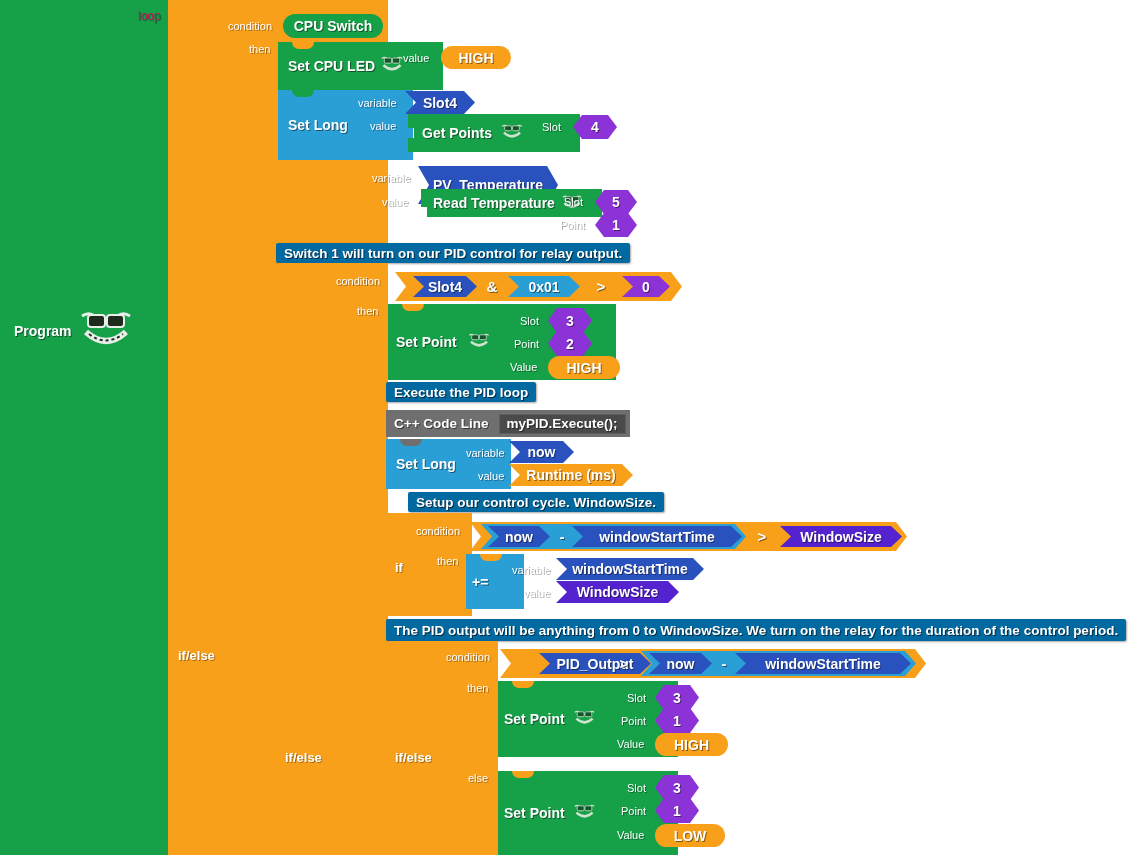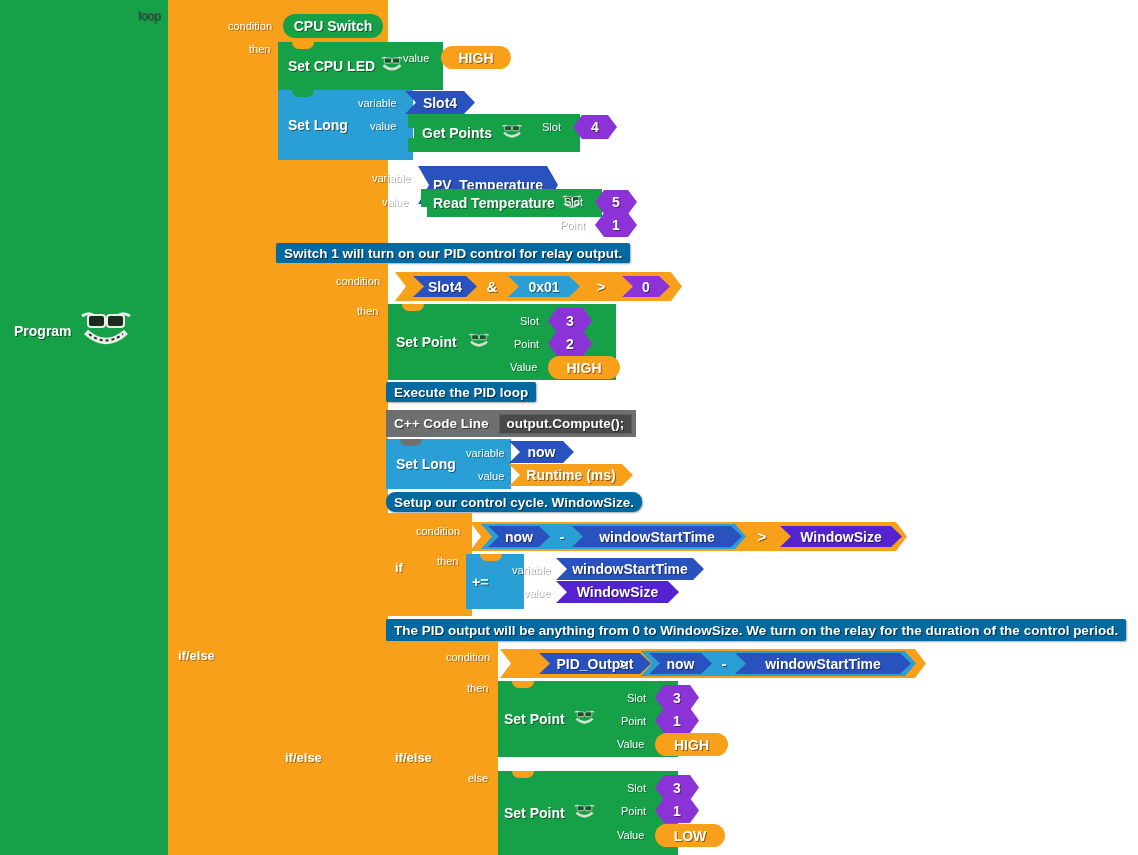--- a/index.html
+++ b/index.html
@@ -210,21 +210,21 @@
         <rect x="10" y="7" width="17" height="12" rx="3" fill="#1d2b1d" stroke="#e9eee9" stroke-width="2"></rect>
         <rect x="29" y="7" width="17" height="12" rx="3" fill="#1d2b1d" stroke="#e9eee9" stroke-width="2"></rect>
         <path d="M27 12 h2" stroke="#e9eee9" stroke-width="2"></path>
         <path d="M8 24 q20 18 40 0" fill="none" stroke="#e9eee9" stroke-width="6"></path>
         <path d="M11 26 q17 13 34 0" fill="none" stroke="#1d2b1d" stroke-width="2" stroke-dasharray="3,3"></path>
       </svg>
     </span>
   </div>
 
   <div class="blk blk-orange abs" style="left:168px; top:0px; width:110px; height:855px;"></div>
-  <div class="slotlabel" style="left:138px; top:9px; color:#404040; font-size:12px;">loop</div>
+  <div class="slotlabel" style="left:138px; top:9px; color:#be185d; font-size:12px;">loop</div>
   <div class="slotlabel" style="left:178px; top:648px; font-size:13px; font-weight:bold;">if/else</div>
 
   <div class="blk blk-orange abs" style="left:278px; top:0px; width:110px; height:855px;"></div>
   <div class="slotlabel" style="left:228px; top:20px;">condition</div>
   <div class="slotlabel" style="left:249px; top:43px;">then</div>
 
   <div class="pill" style="left:283px; top:14px; width:100px; height:24px; background:#16a048;">CPU Switch</div>
 
   <div class="blk blk-green abs" style="left:278px; top:42px; width:165px; height:48px;">
     <div class="notch" style="background:#f9a01b;"></div>
@@ -332,33 +332,33 @@
   <div class="sublabel" style="left:514px; top:338px;">Point</div>
   <div class="hex hx-purple" style="left:548px; top:331px; width:44px; height:25px;
        clip-path: polygon(9px 0, calc(100% - 9px) 0, 100% 50%, calc(100% - 9px) 100%, 9px 100%, 0 50%);">2</div>
   <div class="sublabel" style="left:510px; top:361px;">Value</div>
   <div class="pill" style="left:548px; top:356px; width:72px; height:23px; background:#f9a01b;">HIGH</div>
 
   <div class="cmt" style="left:386px; top:382px; height:20px;">Execute the PID loop</div>
 
   <div class="codeline" style="left:386px; top:410px; height:27px; padding-left:8px; padding-right:4px;">
     <span>C++ Code Line</span>
-    <span class="codefield" style="margin-left:10px;">output.Compute();</span>
+    <span class="codefield" style="margin-left:10px;">myPID.Execute();</span>
   </div>
 
   <div class="blk blk-lblue abs" style="left:386px; top:439px; width:125px; height:50px;">
     <div class="notch" style="background:#6f6f6f;"></div>
     <span class="blklabel" style="font-size:14px;">Set Long</span>
   </div>
   <div class="varlabel" style="left:466px; top:447px;">variable</div>
   <div class="hexarrow hx-dblue" style="left:509px; top:441px; width:65px; height:22px;">now</div>
   <div class="varlabel" style="left:478px; top:470px;">value</div>
   <div class="hexarrow hx-orange" style="left:509px; top:464px; width:124px; height:22px;">Runtime (ms)</div>
 
-  <div class="cmt" style="left:386px; top:492px; height:20px;border-radius:9px;">Setup our control cycle. WindowSize.</div>
+  <div class="cmt" style="left:408px; top:492px; height:20px;">Setup our control cycle. WindowSize.</div>
 
   <div class="blk blk-orange abs" style="left:388px; top:513px; width:84px; height:103px;"></div>
   <div class="slotlabel" style="left:416px; top:525px;">condition</div>
   <div class="slotlabel" style="left:437px; top:555px;">then</div>
   <div class="slotlabel" style="left:395px; top:560px; font-size:13px; font-weight:bold;">if</div>
 
   <div class="hexarrow hx-orange" style="left:470px; top:522px; width:437px; height:29px;"></div>
   <div class="hexarrow hx-lblue" style="left:481px; top:524px; width:265px; height:25px;"></div>
   <div class="hexarrow hx-dblue" style="left:488px; top:526px; width:62px; height:21px;">now</div>
   <div class="op" style="left:551px; top:526px; width:22px; height:21px;">-</div>

